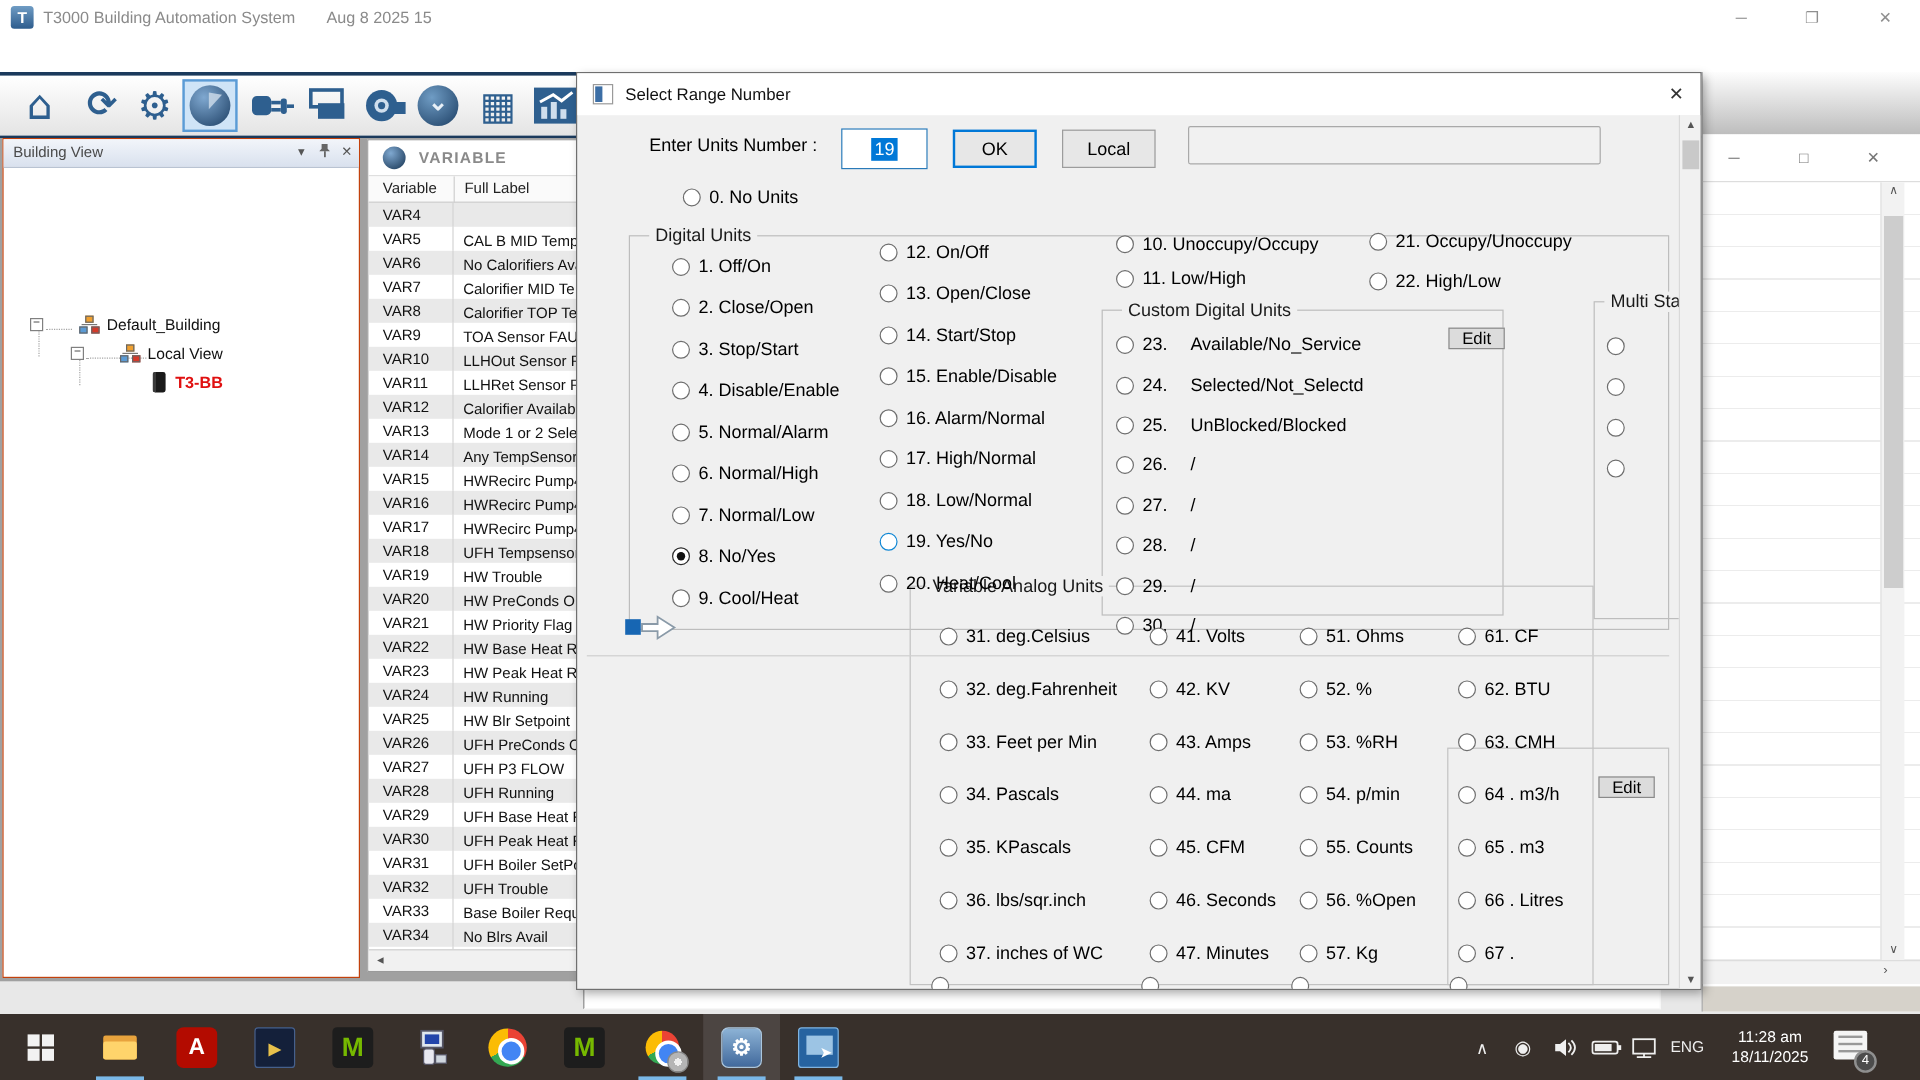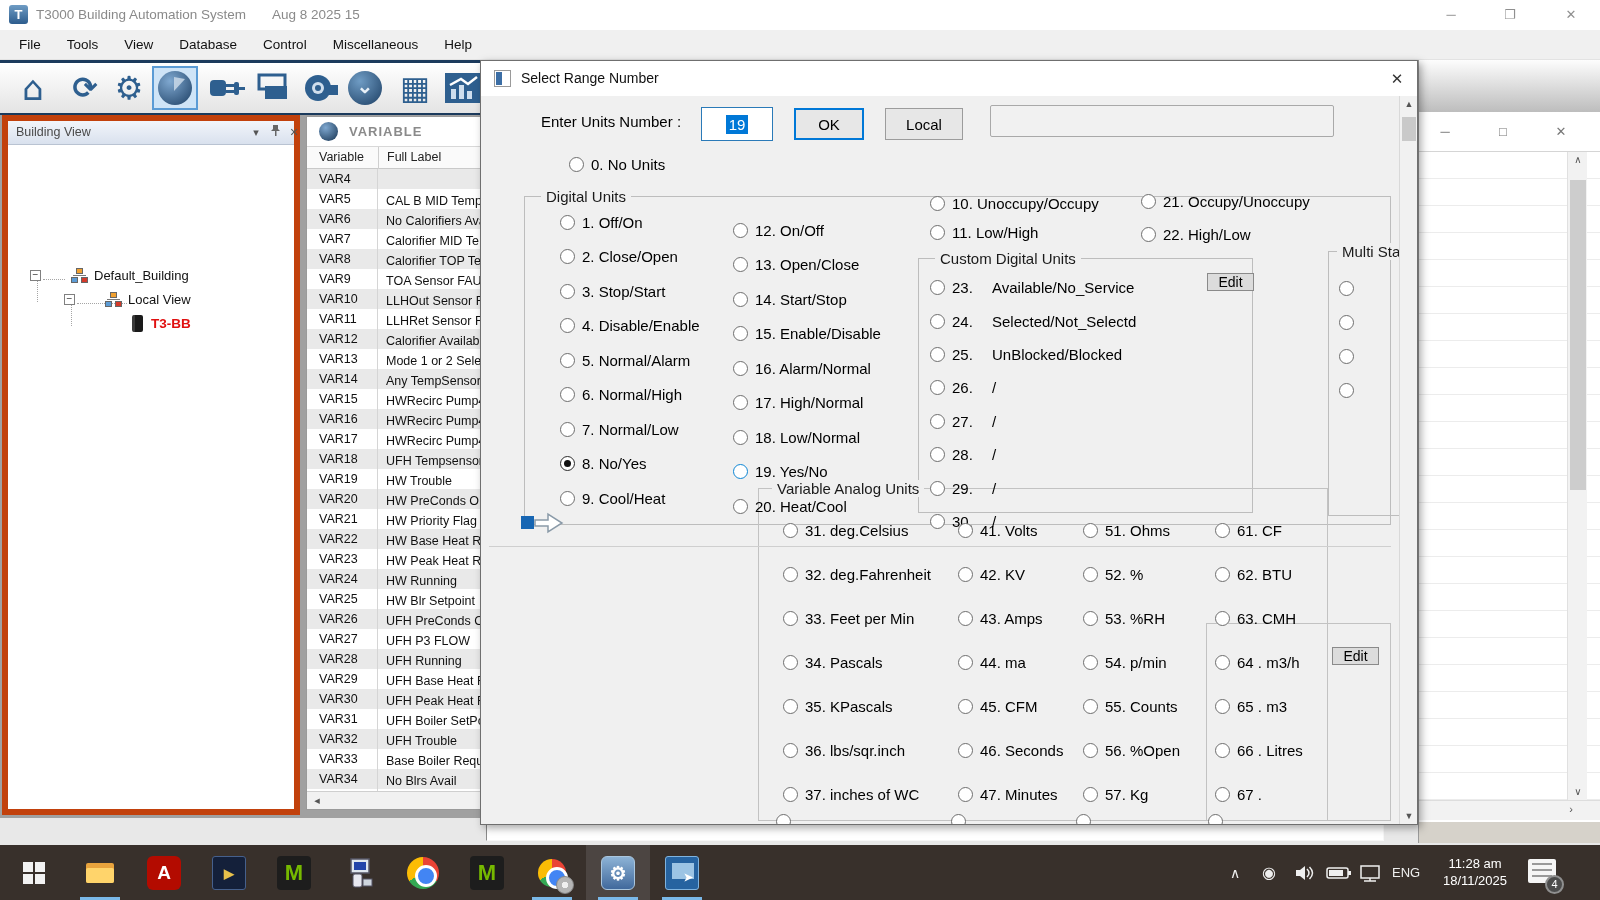--- a/index.html
+++ b/index.html
@@ -30,21 +30,21 @@
   .dial-circle::after { content:""; position:absolute; left:16px; top:6px; border-left:11px solid #c9d8e8;
     border-bottom:12px solid transparent; border-top:2px solid transparent; opacity:.85; }
   .clock-circle { width:34px; height:34px; border-radius:50%;
     background:radial-gradient(circle at 35% 30%, #6f9cc4, #1c3e63); color:#e9f1f8; font-size:20px;
     font-weight:bold; text-align:center; line-height:30px; }
 
   #workspace { position:absolute; left:0; top:115px; width:1600px; height:703px; background:#a0a0a0; }
 
   
   #building-panel { position:absolute; left:2px; top:0px; width:298px; height:700px;
-    border:6px solid #c2410c; background:#fff; }
+    border:1px solid #c2410c; background:#fff; }
   #building-header { height:24px; background:linear-gradient(#f2f5fa,#d9e1ee);
     border-bottom:1px solid #b9c3d2; position:relative; }
   #building-header .bh-title { position:absolute; left:8px; top:4px; font-size:12.5px; color:#4a4a4a; }
   .bh-ico { position:absolute; top:3px; width:16px; height:17px; color:#555; font-size:11px;
     text-align:center; line-height:17px; }
   .tree-row { position:absolute; display:flex; align-items:center; font-size:13px; color:#111; }
   .minus-box { width:11px; height:11px; border:1px solid #808080; background:#fff; color:#333;
     font-size:10px; line-height:8px; text-align:center; margin-right:6px; }
   .org-ico { width:17px; height:15px; position:relative; margin-right:6px; }
   .org-ico i { position:absolute; display:block; }
@@ -145,21 +145,21 @@
 
   .rrow { display:flex; align-items:center; font-size:15px; color:#000; white-space:nowrap; }
   .rb { width:15px; height:15px; border:1px solid #6e6e6e; border-radius:50%; background:#fff;
     flex:none; margin-right:7px; position:relative; }
   .rb[data-state="selected"] { border-color:#2b2b2b; }
   .rb[data-state="selected"]::after { content:""; position:absolute; left:3px; top:3px; width:7px;
     height:7px; border-radius:50%; background:#111; }
   .rb[data-state="focused"] { border-color:#0e86d4; }
   .rcol { position:absolute; display:grid; align-items:center; }
   #dcol1 { left:79px; top:144px; grid-auto-rows:34.5px; }
-  #dcol2 { left:252px; top:152px; grid-auto-rows:34.5px; }
+  #dcol2 { left:252px; top:132px; grid-auto-rows:34.5px; }
   #dcol3 { left:449px; top:128px; grid-auto-rows:29px; }
   #dcol4 { left:660px; top:124px; grid-auto-rows:33px; }
   #ccol  { left:449px; top:210px; grid-auto-rows:33.4px; }
   #mcol  { left:858px; top:210px; grid-auto-rows:34px; }
   #acol1 { left:302px; top:447px; grid-auto-rows:44px; }
   #acol2 { left:477px; top:447px; grid-auto-rows:44px; }
   #acol3 { left:602px; top:447px; grid-auto-rows:44px; }
   #acol4 { left:734px; top:447px; grid-auto-rows:44px; }
   #radio-none { position:absolute; left:88px; top:95px; }
   .cnum { width:40px; flex:none; }
@@ -226,35 +226,20 @@
 <div id="main-window">
   <div id="titlebar">
     <div id="app-icon">T</div>
     <span id="title-text">T3000 Building Automation System</span>
     <span id="title-date">Aug  8 2025 15</span>
     <div class="win-ctl" style="left:1437px;">─</div>
     <div class="win-ctl" style="left:1496px;">❐</div>
     <div class="win-ctl" style="left:1557px;">✕</div>
   </div>
 
-  <div id="menubar">
-  <span>File</span>
-
-  <span>Tools</span>
-
-  <span>View</span>
-
-  <span>Database</span>
-
-  <span>Control</span>
-
-  <span>Miscellaneous</span>
-
-  <span>Help</span>
-</div>
 
   <div id="toolbar">
     <div class="tool" style="left:10px;">
         <span class="glyph">⌂</span>
       </div>
     <div class="tool" style="left:62px;">
         <span class="glyph" style="font-size:30px;font-weight:bold;">⟳</span>
       </div>
     <div class="tool" style="left:106px;">
         <span class="glyph" style="font-size:32px;">⚙</span>

